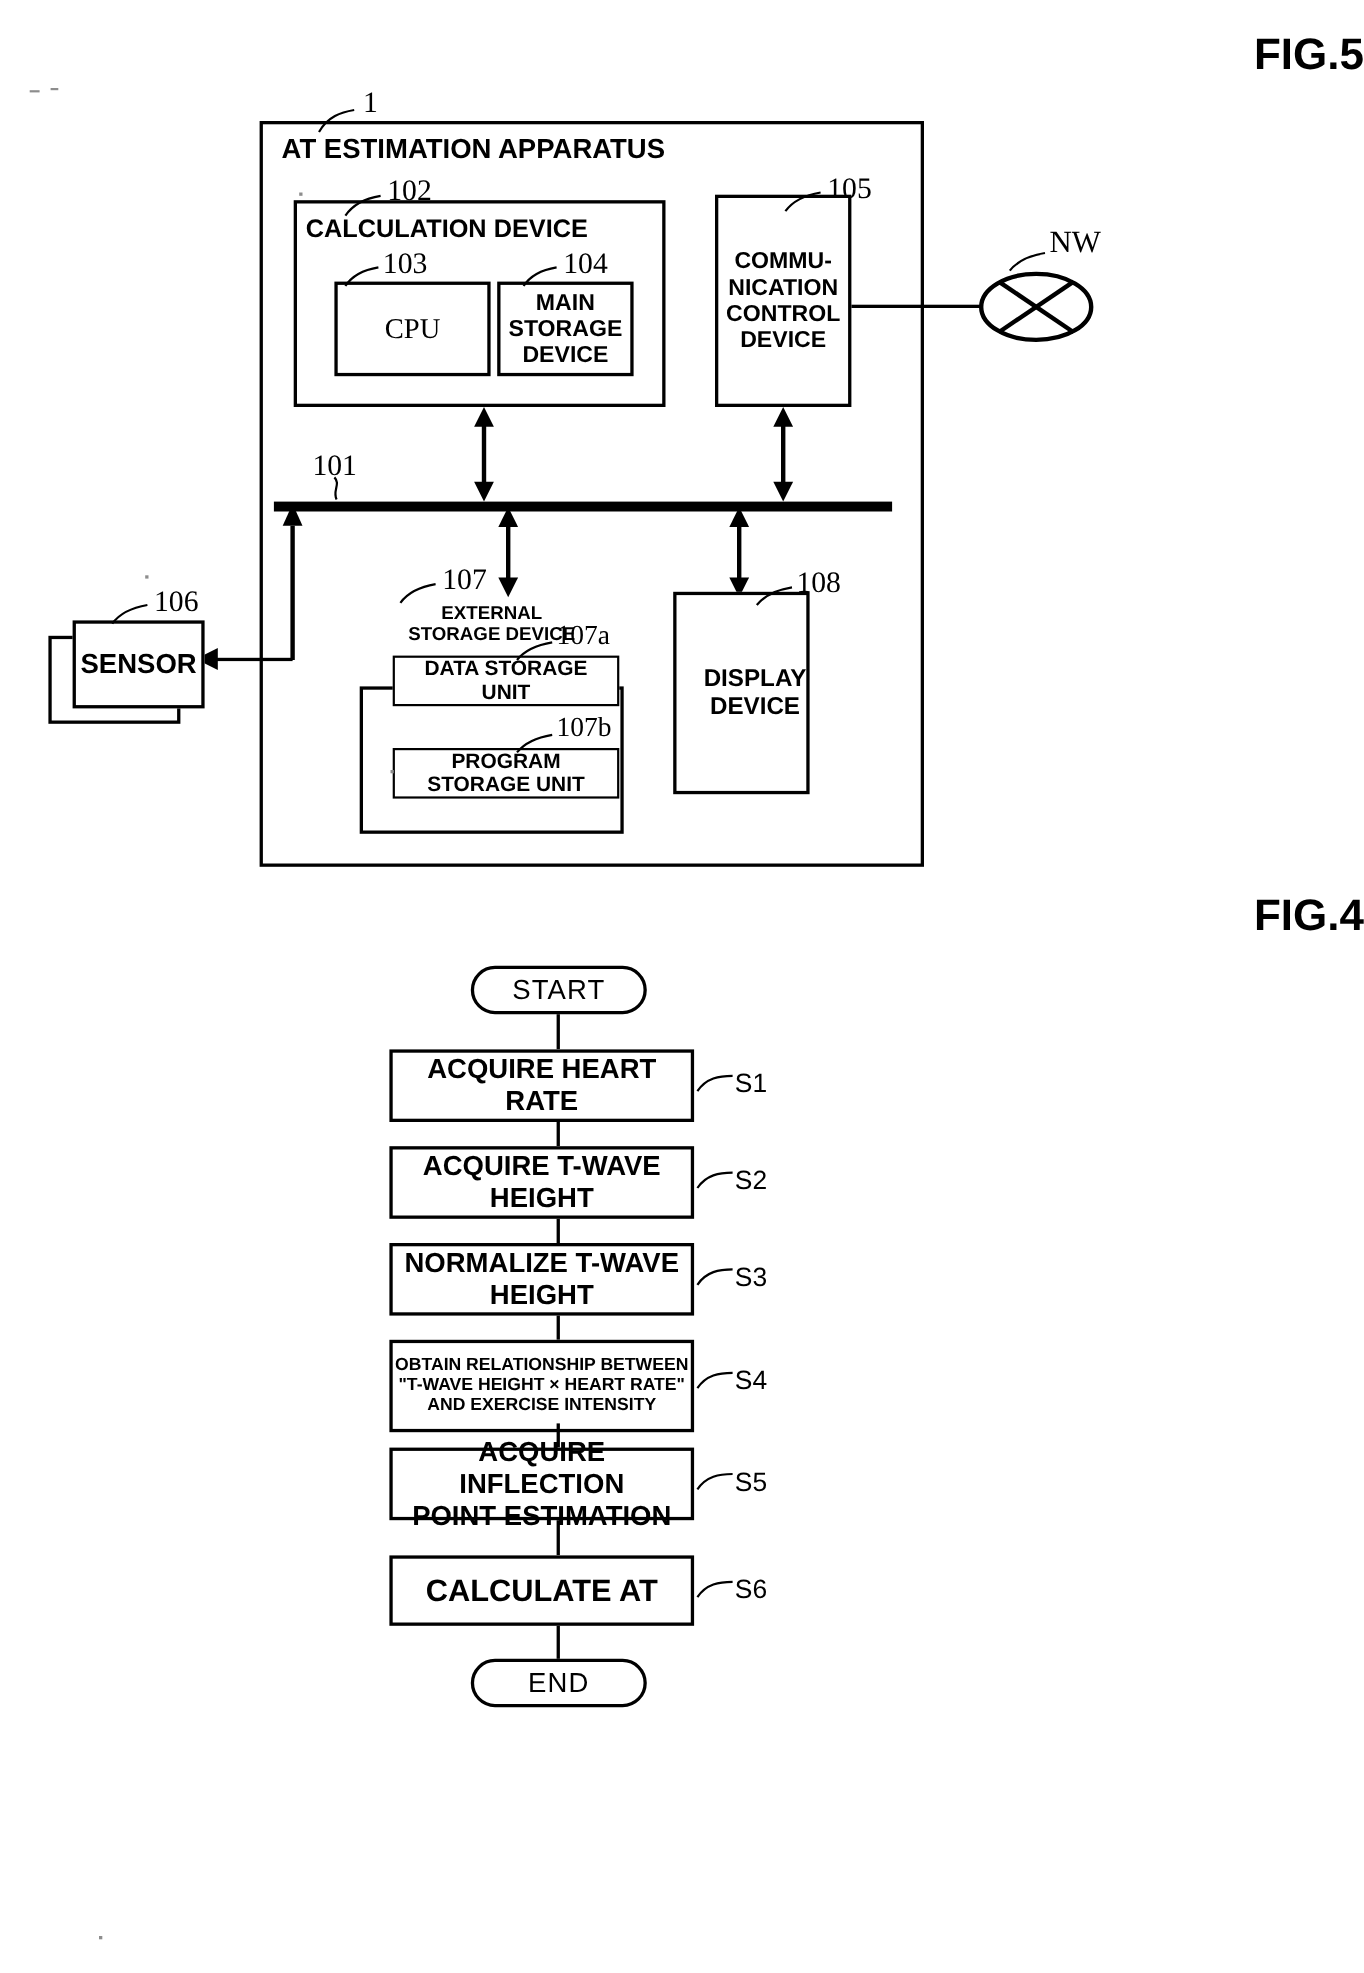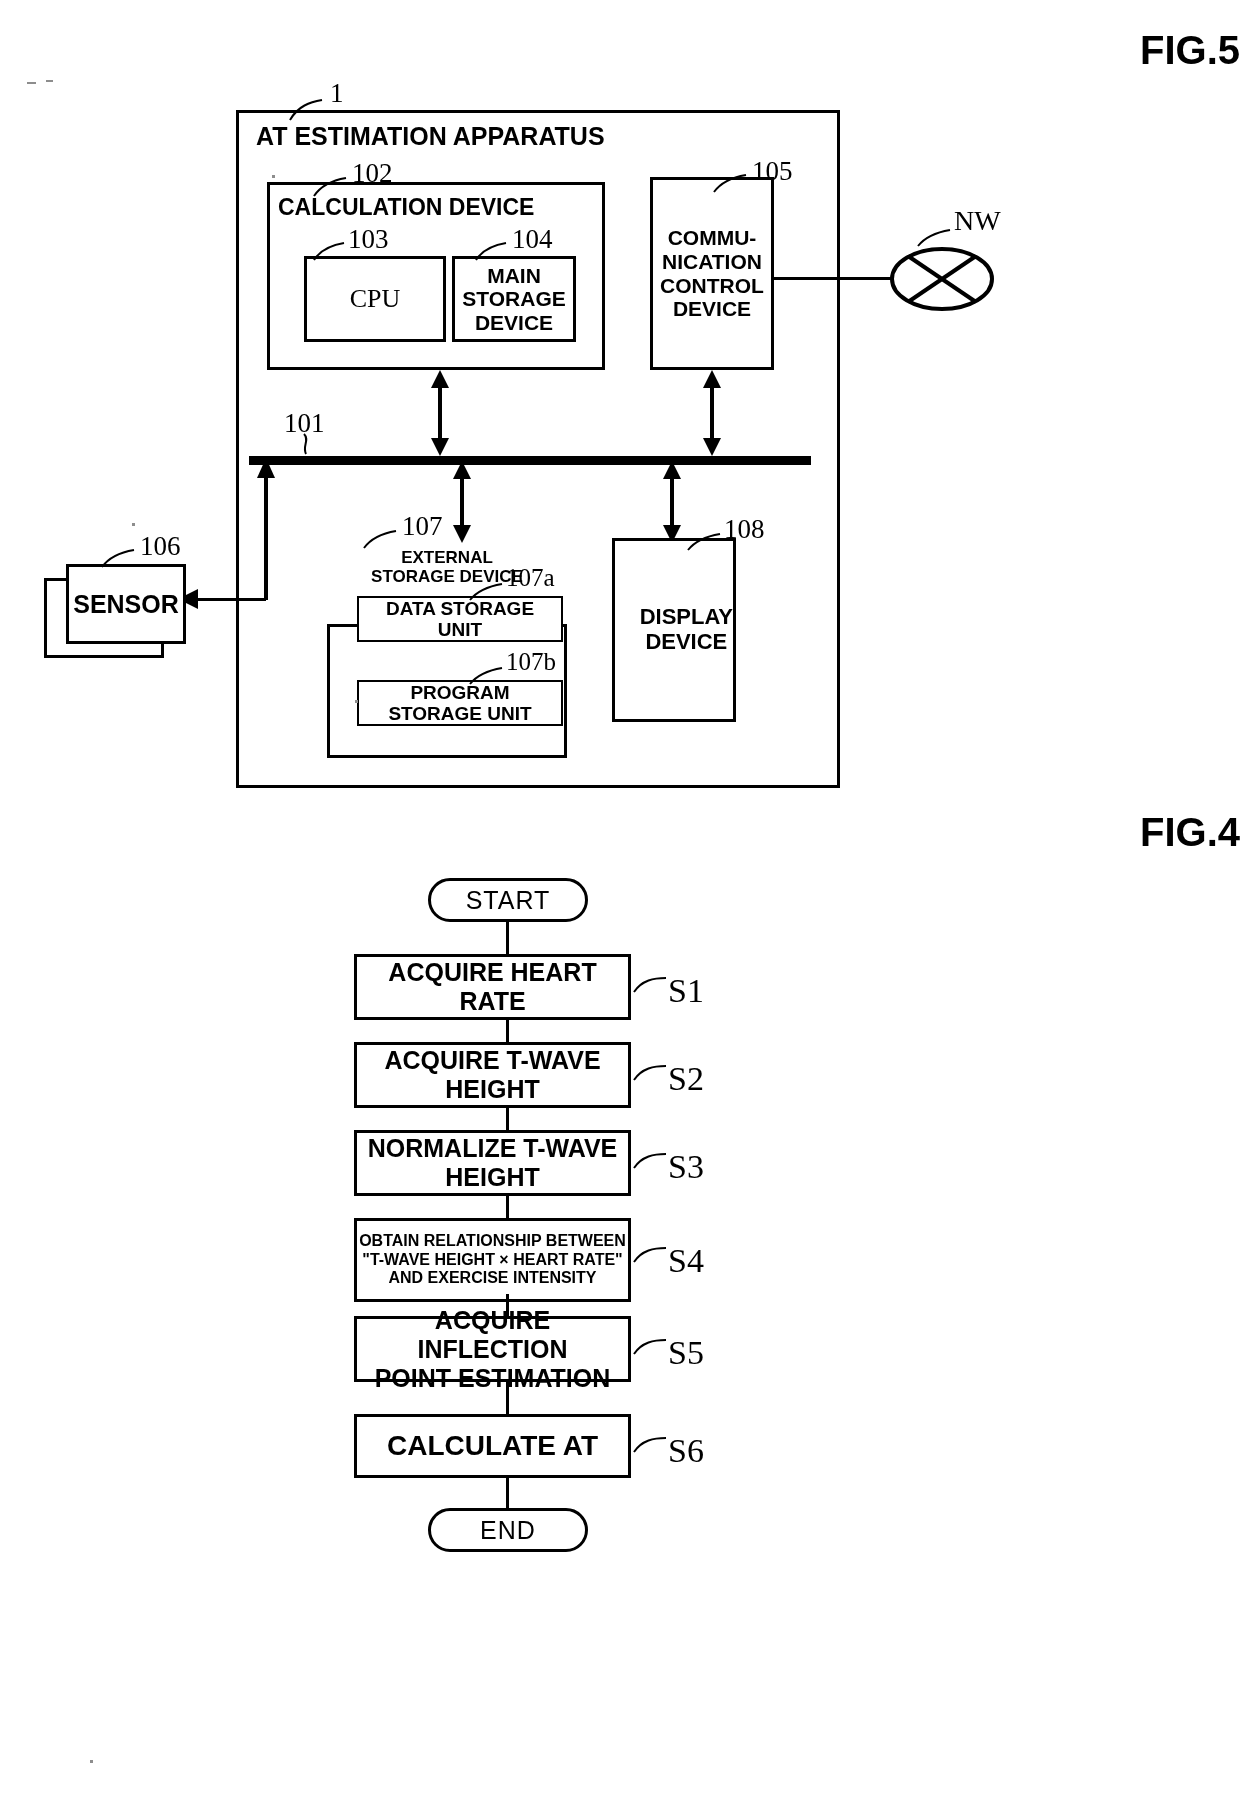--- a/index.html
+++ b/index.html
@@ -113,22 +113,22 @@
     background: #fff;
     display: flex;
     align-items: center;
     justify-content: center;
     text-align: center;
     font-weight: bold;
     line-height: 1.16;
   }
   .steplabel {
     position: absolute;
-    font-family: Liberation Serif, serif;
-    font-size: 34px;
+    font-family: Liberation Sans, sans-serif;
+    font-size: 24px;
     white-space: nowrap;
   }
   .speck { position: absolute; background: #8d8d8d; }
 </style>
 </head>
 <body>
 
 <div class="page">
 
   <div class="fig-title" style="left:0;top:28px;width:1240px;font-size:40px;">FIG.5</div>

